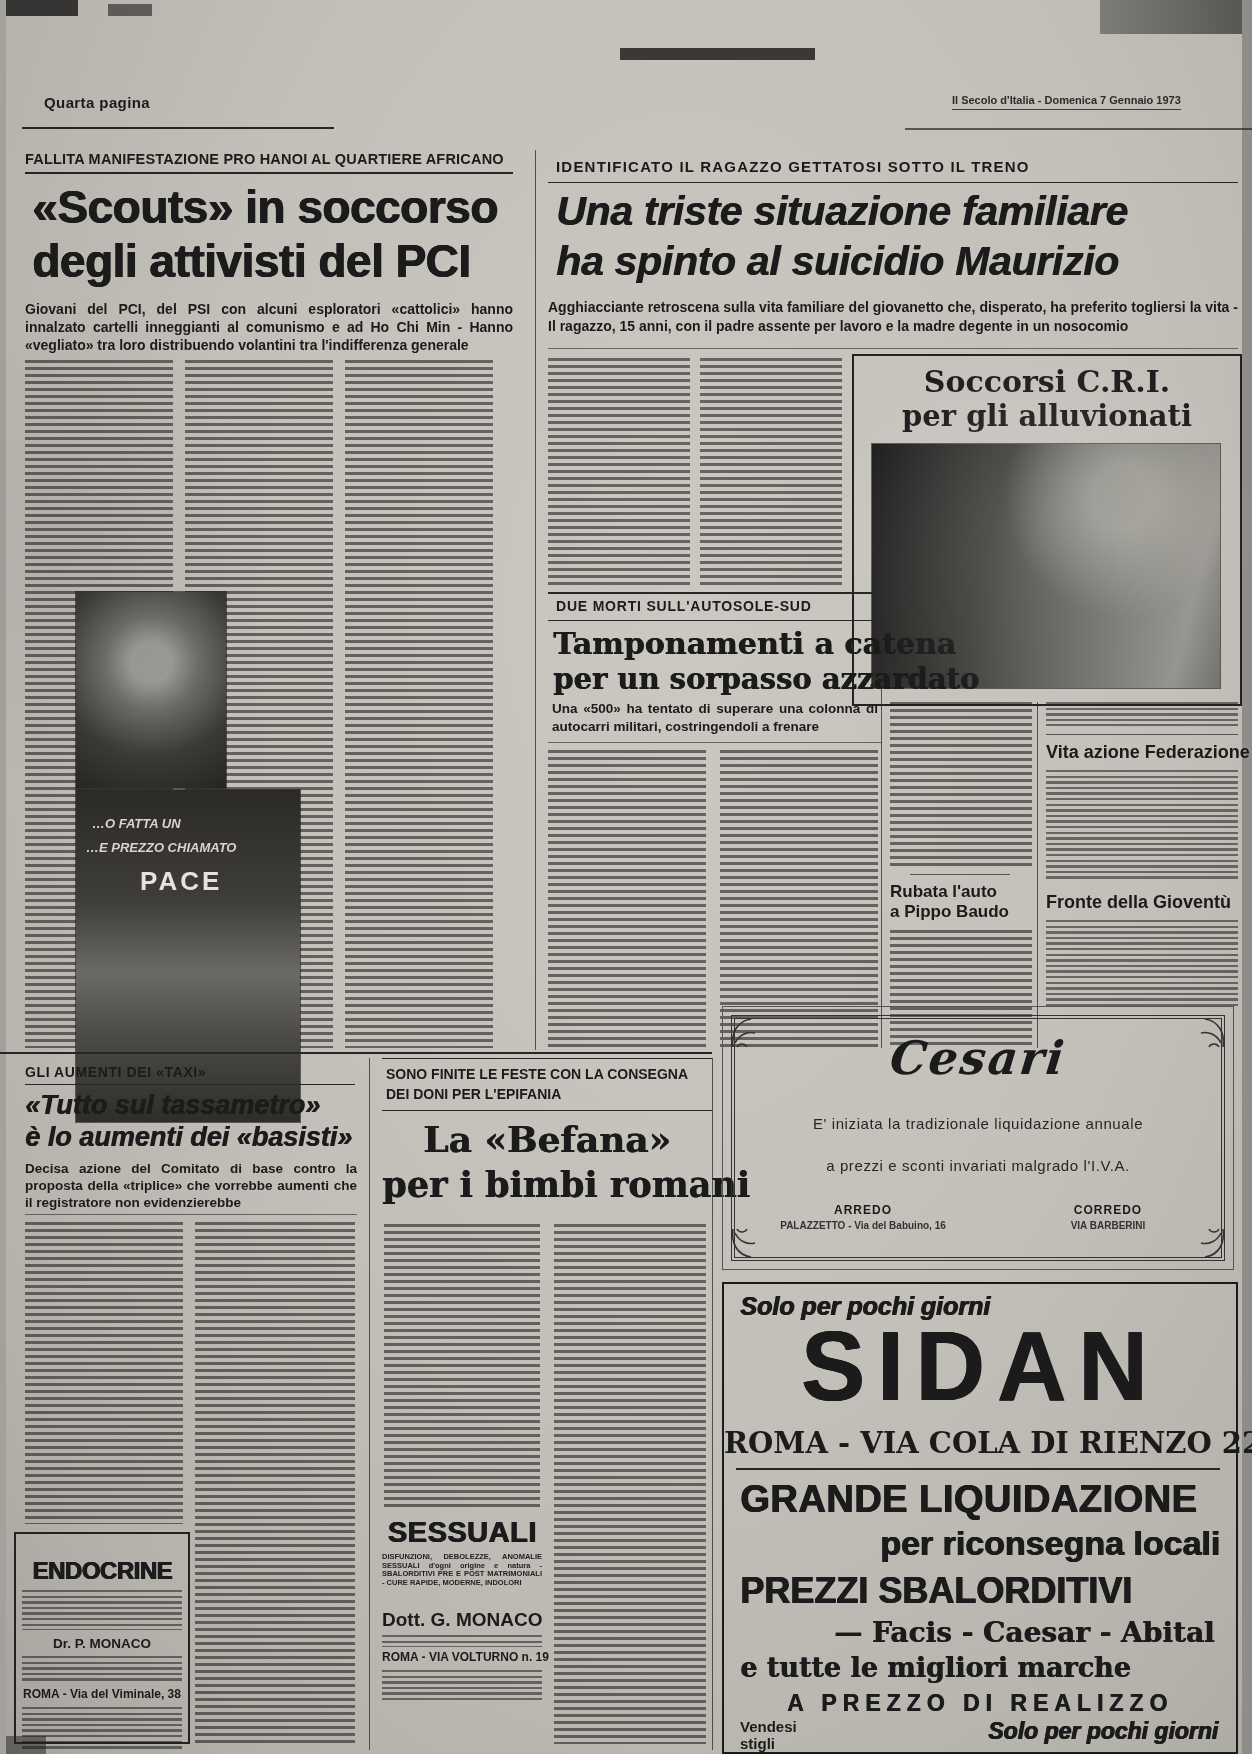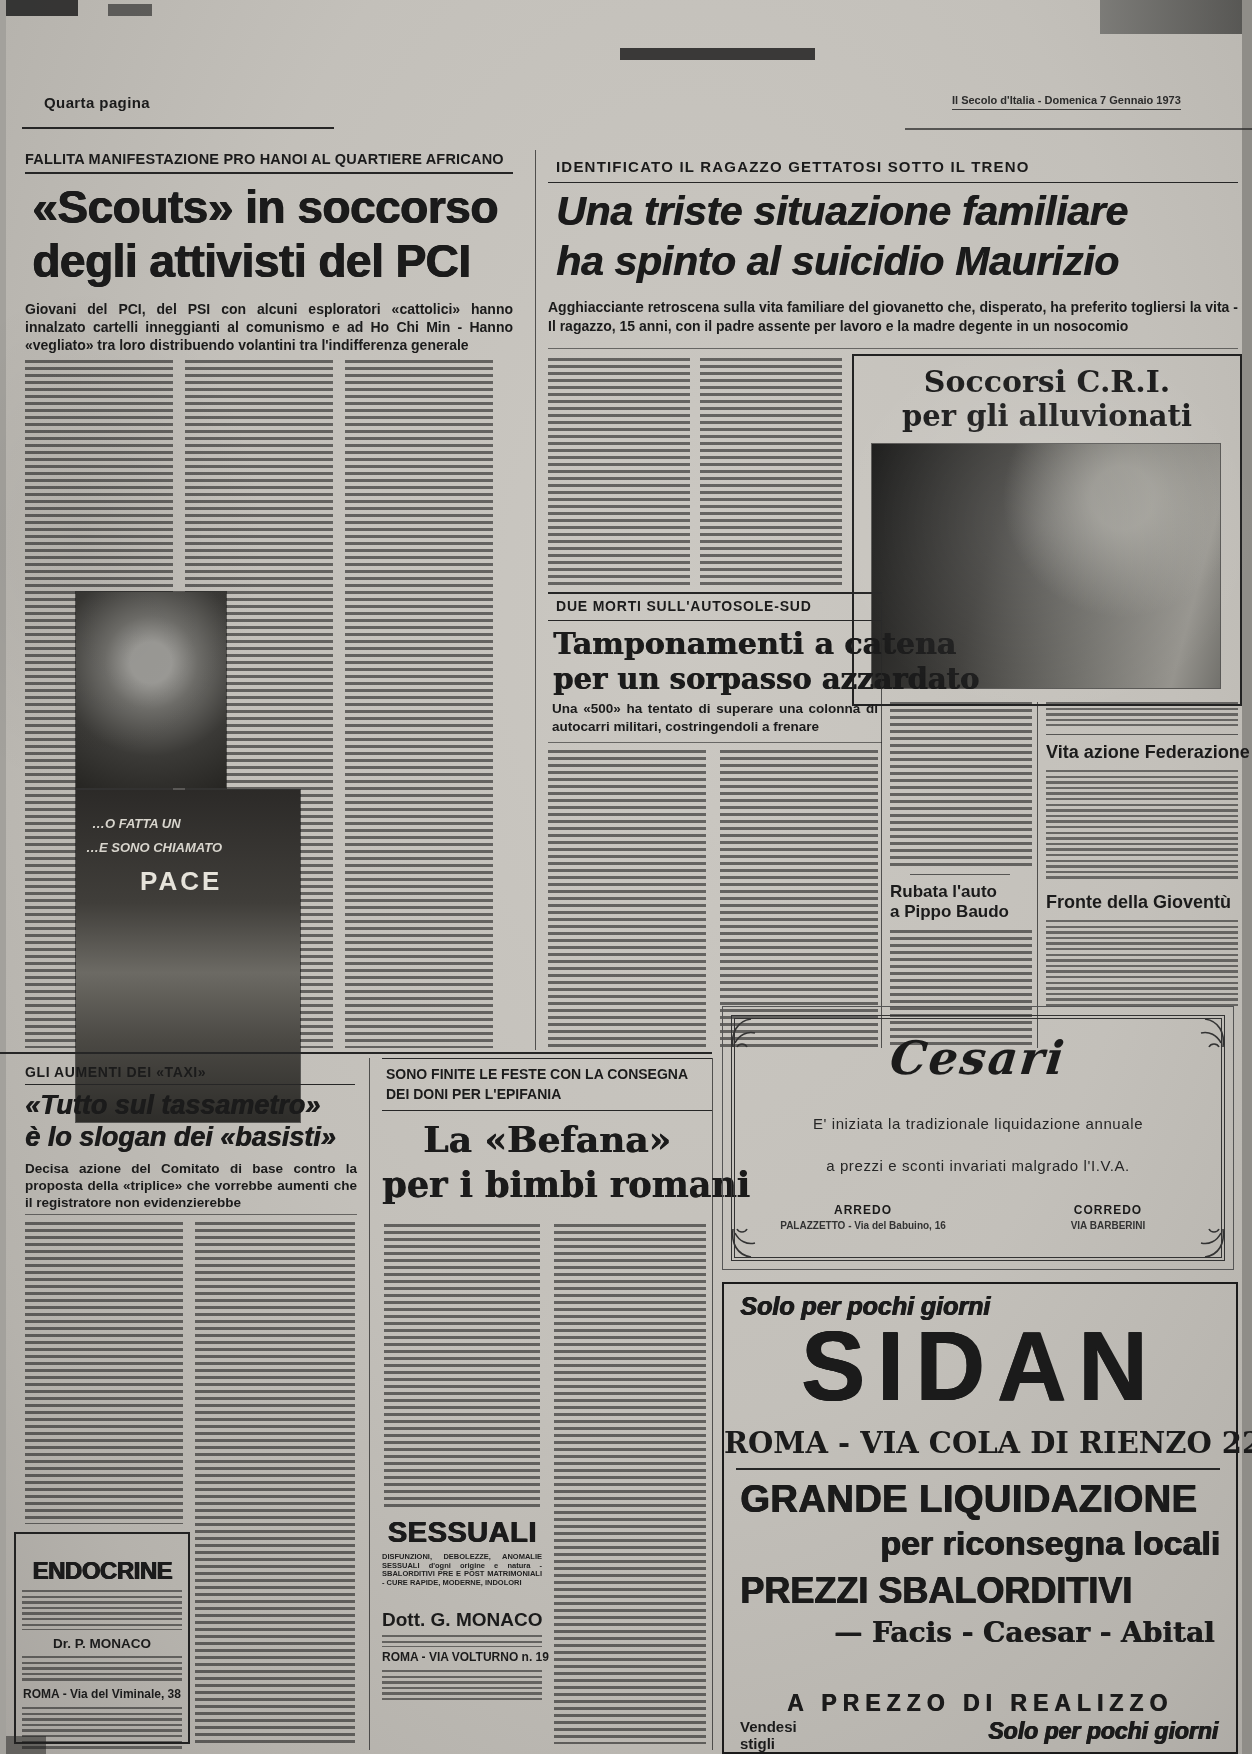--- a/index.html
+++ b/index.html
@@ -46,21 +46,21 @@
   <div class="abs jst" style="left:25px;top:300px;width:488px;font-size:14px;font-weight:700;line-height:18px;">Giovani del PCI, del PSI con alcuni esploratori «cattolici» hanno innalzato cartelli inneggianti al comunismo e ad Ho Chi Min - Hanno «vegliato» tra loro distribuendo volantini tra l'indifferenza generale</div>
 
   <div class="abs gk" style="left:25px;top:360px;width:148px;height:688px;"></div>
   <div class="abs gk" style="left:185px;top:360px;width:148px;height:688px;"></div>
   <div class="abs gk" style="left:345px;top:360px;width:148px;height:688px;"></div>
 
   <div class="abs photo" style="left:76px;top:592px;width:150px;height:196px;background:radial-gradient(circle at 50% 36%, #9b9a96 0 14%, #6e6d69 32%, #3b3a37 64%, #262522 100%);"></div>
 
   <div class="abs photo" style="left:76px;top:790px;width:224px;height:332px;background:linear-gradient(180deg,#2c2a28 0%,#403e3a 34%,#6c6a64 55%,#4a4843 76%,#2e2d2a 100%);">
     <div class="abs" style="left:16px;top:26px;font-size:13px;font-weight:700;font-style:italic;color:#d8d5cd;">…O FATTA UN</div>
-    <div class="abs" style="left:10px;top:50px;font-size:13px;font-weight:700;font-style:italic;color:#d8d5cd;">…E SONO CHIAMATO</div>
+    <div class="abs" style="left:10px;top:50px;font-size:13px;font-weight:700;font-style:italic;color:#d8d5cd;">…E PREZZO CHIAMATO</div>
     <div class="abs" style="left:64px;top:76px;font-size:26px;font-weight:800;letter-spacing:3px;color:#e6e3da;">PACE</div>
   </div>
 
   <div class="abs vrule" style="left:535px;top:150px;height:900px;"></div>
 
   <div class="abs nw" style="left:556px;top:158px;font-size:15px;font-weight:700;letter-spacing:1.2px;">IDENTIFICATO IL RAGAZZO GETTATOSI SOTTO IL TRENO</div>
   <div class="abs rule" style="left:548px;top:182px;width:690px;height:1px;"></div>
   <div class="abs nw w9" style="left:556px;top:188px;font-size:41px;font-weight:700;font-style:italic;letter-spacing:-.3px;">Una triste situazione familiare</div>
   <div class="abs nw w9" style="left:556px;top:238px;font-size:41px;font-weight:700;font-style:italic;letter-spacing:-.3px;">ha spinto al suicidio Maurizio</div>
   <div class="abs jst" style="left:548px;top:298px;width:690px;font-size:14px;font-weight:700;line-height:19px;">Agghiacciante retroscena sulla vita familiare del giovanetto che, disperato, ha preferito togliersi la vita - Il ragazzo, 15 anni, con il padre assente per lavoro e la madre degente in un nosocomio</div>
@@ -98,21 +98,21 @@
   <div class="abs nw" style="left:1046px;top:742px;font-size:18px;font-weight:700;">Vita azione Federazione</div>
   <div class="abs gksm" style="left:1046px;top:770px;width:192px;height:112px;"></div>
   <div class="abs nw" style="left:1046px;top:892px;font-size:18px;font-weight:700;">Fronte della Gioventù</div>
   <div class="abs gksm" style="left:1046px;top:920px;width:192px;height:90px;"></div>
 
   <div class="abs rule" style="left:0;top:1052px;width:712px;height:2px;"></div>
 
   <div class="abs nw" style="left:25px;top:1064px;font-size:14px;font-weight:700;letter-spacing:.6px;">GLI AUMENTI DEI «TAXI»</div>
   <div class="abs rule" style="left:25px;top:1084px;width:330px;height:1px;"></div>
   <div class="abs nw w9" style="left:25px;top:1090px;font-size:27px;font-weight:700;font-style:italic;">«Tutto sul tassametro»</div>
-  <div class="abs nw w9" style="left:25px;top:1122px;font-size:27px;font-weight:700;font-style:italic;">è lo slogan dei «basisti»</div>
+  <div class="abs nw w9" style="left:25px;top:1122px;font-size:27px;font-weight:700;font-style:italic;">è lo aumenti dei «basisti»</div>
   <div class="abs jst" style="left:25px;top:1160px;width:332px;font-size:13.5px;font-weight:700;line-height:17px;">Decisa azione del Comitato di base contro la proposta della «triplice» che vorrebbe aumenti che il registratore non evidenzierebbe</div>
   <div class="abs rule" style="left:25px;top:1214px;width:332px;height:1px;opacity:.6;"></div>
   <div class="abs gk" style="left:25px;top:1222px;width:158px;height:302px;"></div>
   <div class="abs gk" style="left:195px;top:1222px;width:160px;height:522px;"></div>
 
   <div class="abs" style="left:14px;top:1532px;width:176px;height:212px;border:2px solid #222;padding:23px 6px;box-sizing:border-box;">
     <div class="ctr nw w10" style="font-size:24px;font-weight:700;letter-spacing:-.5px;">ENDOCRINE</div>
     <div class="gksm" style="margin-top:5px;height:40px;"></div>
     <div class="ctr nw" style="margin-top:6px;font-size:13.5px;font-weight:700;">Dr. P. MONACO</div>
     <div class="gksm" style="margin-top:5px;height:26px;"></div>
@@ -171,20 +171,21 @@
 
   <div class="abs" style="left:722px;top:1282px;width:512px;height:468px;border:2px solid #1b1b1b;">
     <div class="abs nw w10" style="left:16px;top:8px;font-size:25px;font-weight:700;font-style:italic;">Solo per pochi giorni</div>
     <div class="abs ctr nw w10" style="left:0;top:30px;width:100%;font-size:96px;font-weight:700;letter-spacing:12px;line-height:104px;transform:scaleY(1.02);">SIDAN</div>
     <div class="abs ctr nw serif" style="left:0;top:142px;width:100%;font-size:29px;font-weight:700;">ROMA - VIA COLA DI RIENZO 225-227</div>
     <div class="abs rule" style="left:12px;top:184px;width:484px;height:2px;"></div>
     <div class="abs nw w10" style="left:16px;top:194px;font-size:38px;font-weight:700;letter-spacing:.5px;">GRANDE LIQUIDAZIONE</div>
     <div class="abs nw w10" style="right:16px;top:240px;font-size:34px;font-weight:700;">per riconsegna locali</div>
     <div class="abs nw w10" style="left:16px;top:286px;font-size:36px;font-weight:700;">PREZZI SBALORDITIVI</div>
     <div class="abs nw serif w9" style="left:110px;top:332px;font-size:28px;font-weight:700;">— Facis - Caesar - Abital</div>
+    <div class="abs nw serif w9" style="left:16px;top:368px;font-size:27px;font-weight:700;">e tutte le migliori marche</div>
     <div class="abs ctr nw w9" style="left:0;top:406px;width:100%;font-size:23px;font-weight:700;letter-spacing:6px;">A PREZZO DI REALIZZO</div>
     <div class="abs" style="left:16px;top:434px;">
       <div class="nw" style="font-size:15px;font-weight:700;">Vendesi</div>
       <div class="nw" style="font-size:15px;font-weight:700;">stigli</div>
     </div>
     <div class="abs nw w10" style="right:18px;top:434px;font-size:23px;font-weight:700;font-style:italic;">Solo per pochi giorni</div>
   </div>
 
   <div class="abs" style="left:830px;top:330px;width:430px;height:390px;background:radial-gradient(ellipse at center, rgba(255,255,255,.14), rgba(255,255,255,0) 70%);"></div>
   <div class="abs" style="left:0;top:280px;width:270px;height:520px;background:radial-gradient(ellipse at 30% 50%, rgba(0,0,0,.05), rgba(0,0,0,0) 70%);"></div>

